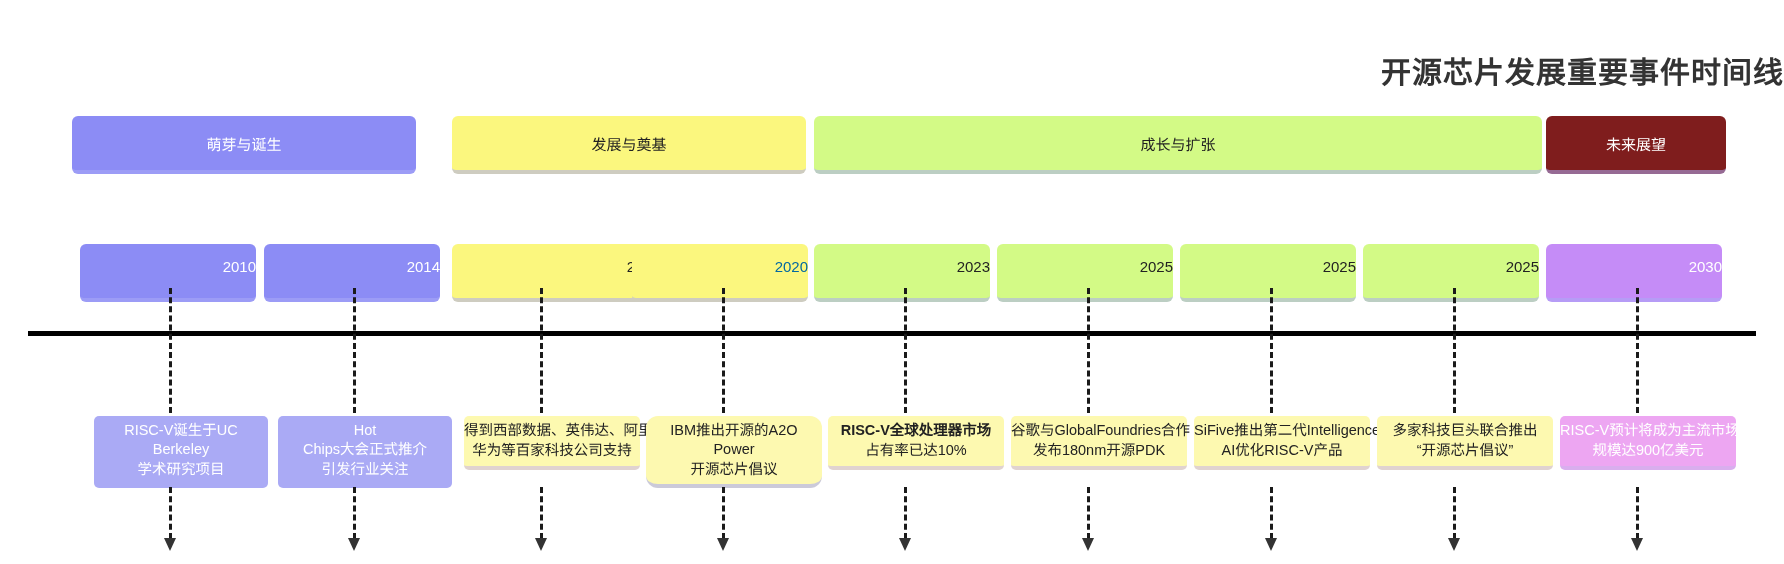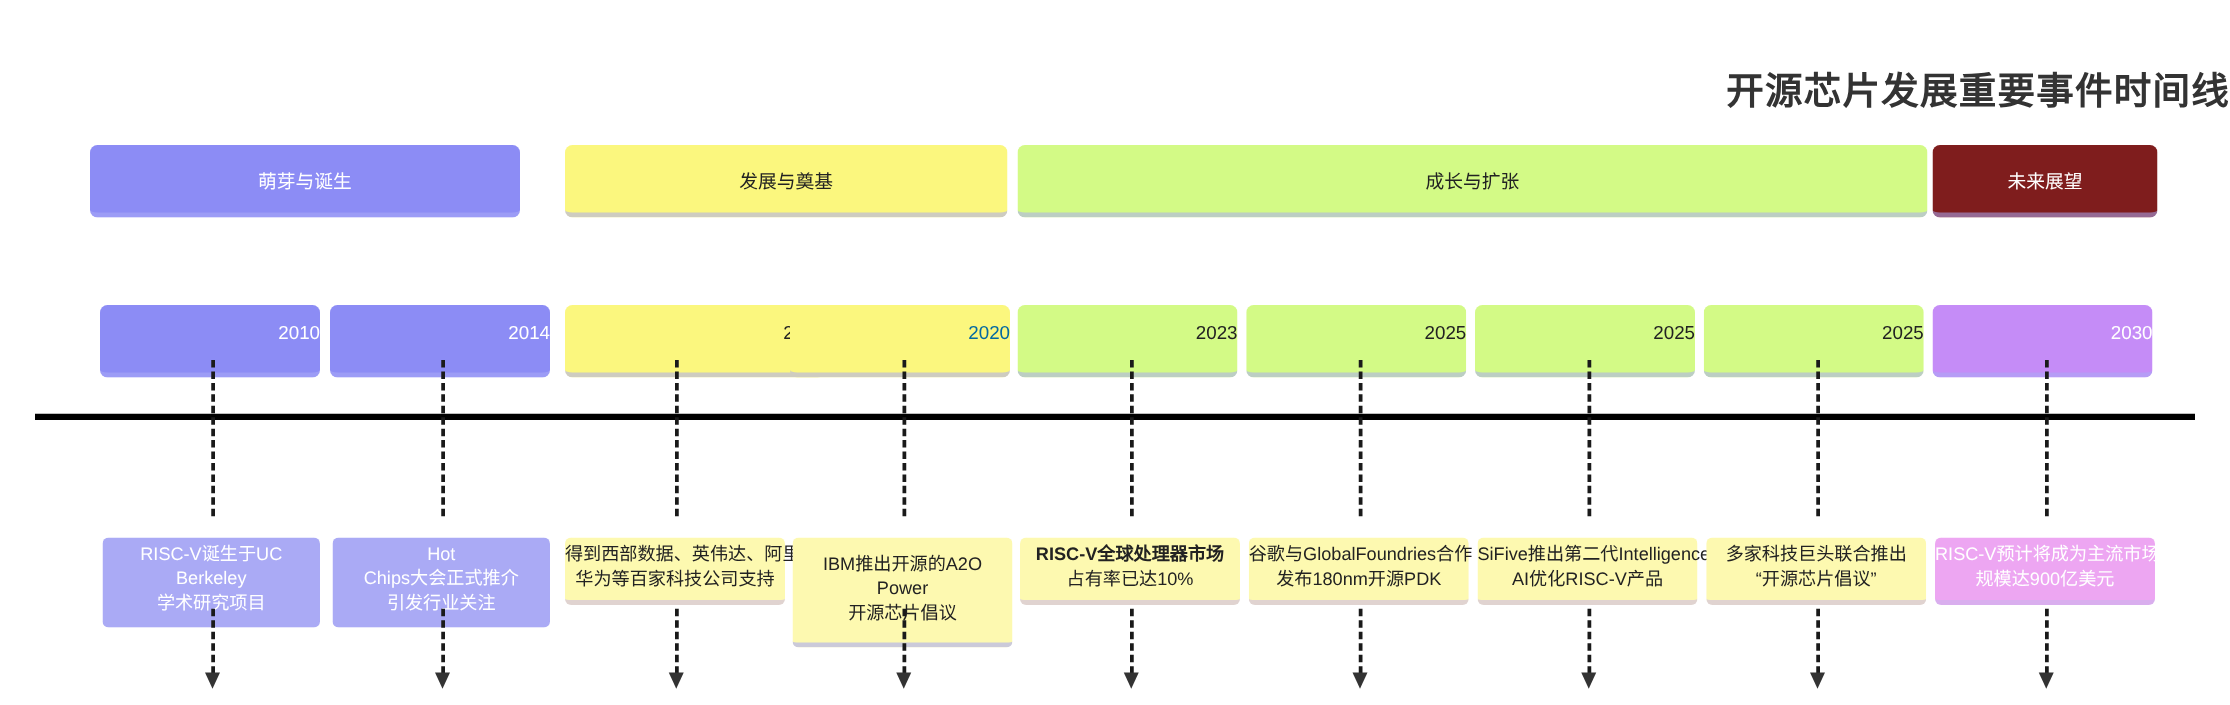--- a/index.html
+++ b/index.html
@@ -118,31 +118,32 @@
   
   .event-row {
     position: absolute;
     left: 0;
     top: 412px;
     width: 1784px;
     height: 80px;
   }
   .event-box {
     position: absolute;
-    top: 18px;
+    top: 4px;
     border-radius: 5px;
     box-sizing: border-box;
     display: flex;
     align-items: center;
     justify-content: flex-end;
     text-align: center;
     font-size: 14.5px;
     line-height: 1.35;
     white-space: nowrap;
     border-bottom: 4px solid rgba(200,180,235,0.55);
+    margin-left: 12px;
   }
   .event-box .txt {
     display: block;
     width: 100%;
   }
   .event-box.tall {
     border-bottom-color: rgba(170,170,245,0.6);
   }
 </style>
 </head>
@@ -213,21 +214,21 @@
           <span style="display: block;">Chips大会正式推介</span>
           <span style="display: block;">引发行业关注</span>
         </span>
       </div>
       <div class="event-box" style="left: 452px; width: 176px; height: 54px; background: rgb(253, 249, 176); color: rgb(34, 34, 34);">
         <span class="txt">
           <span style="display: block;">得到西部数据、英伟达、阿里、</span>
           <span style="display: block;">华为等百家科技公司支持</span>
         </span>
       </div>
-      <div class="event-box tall" style="left: 634px; width: 176px; height: 88px; background: rgb(253, 249, 176); color: rgb(34, 34, 34);">
+      <div class="event-box tall" style="left: 634px; width: 176px; height: 72px; background: rgb(253, 249, 176); color: rgb(34, 34, 34); border-radius: 12px;">
         <span class="txt">
           <span style="display: block;">IBM推出开源的A2O</span>
           <span style="display: block;">Power</span>
           <span style="display: block;">开源芯片倡议</span>
         </span>
       </div>
       <div class="event-box" style="left: 816px; width: 176px; height: 54px; background: rgb(253, 249, 176); color: rgb(34, 34, 34);">
         <span class="txt">
           <span style="display: block; font-weight: bold;">RISC-V全球处理器市场</span>
           <span style="display: block;">占有率已达10%</span>

